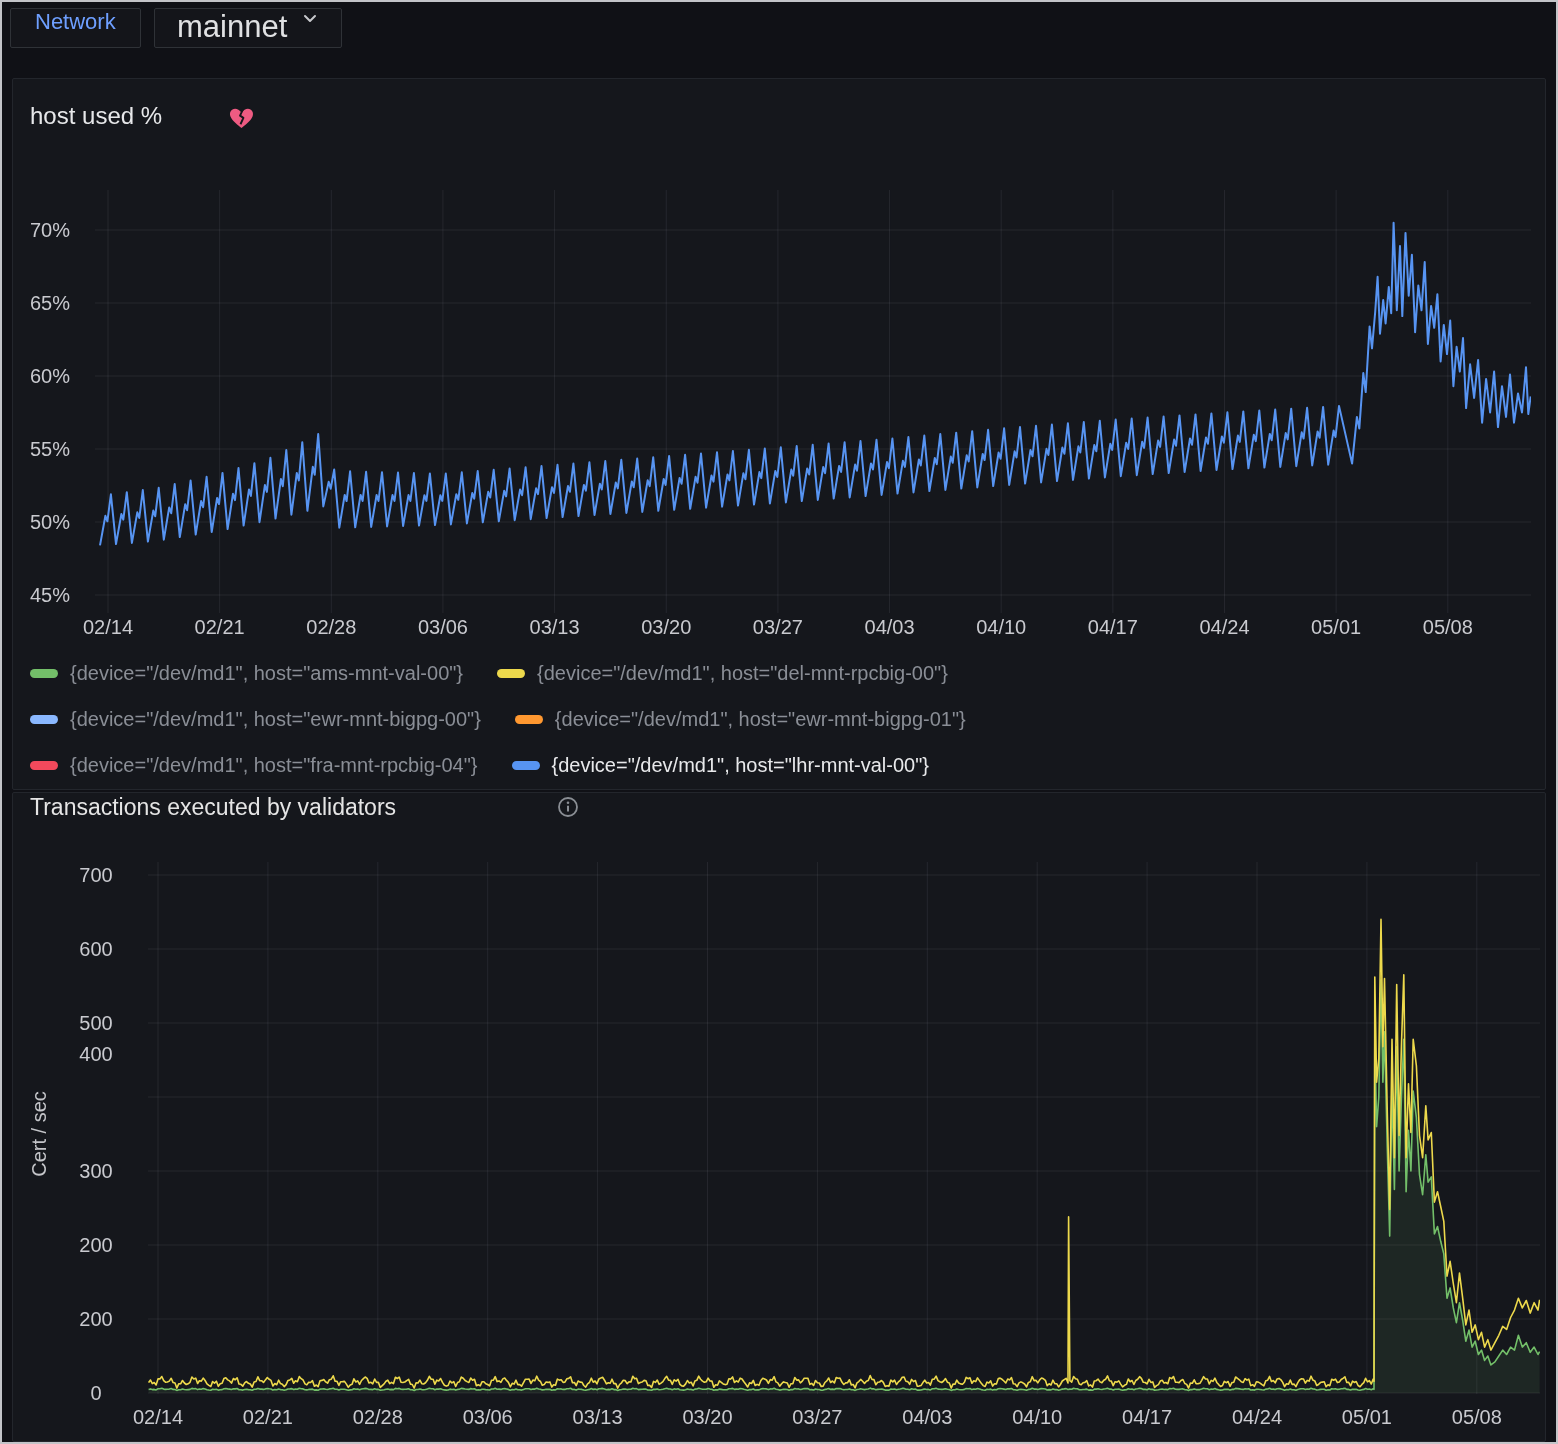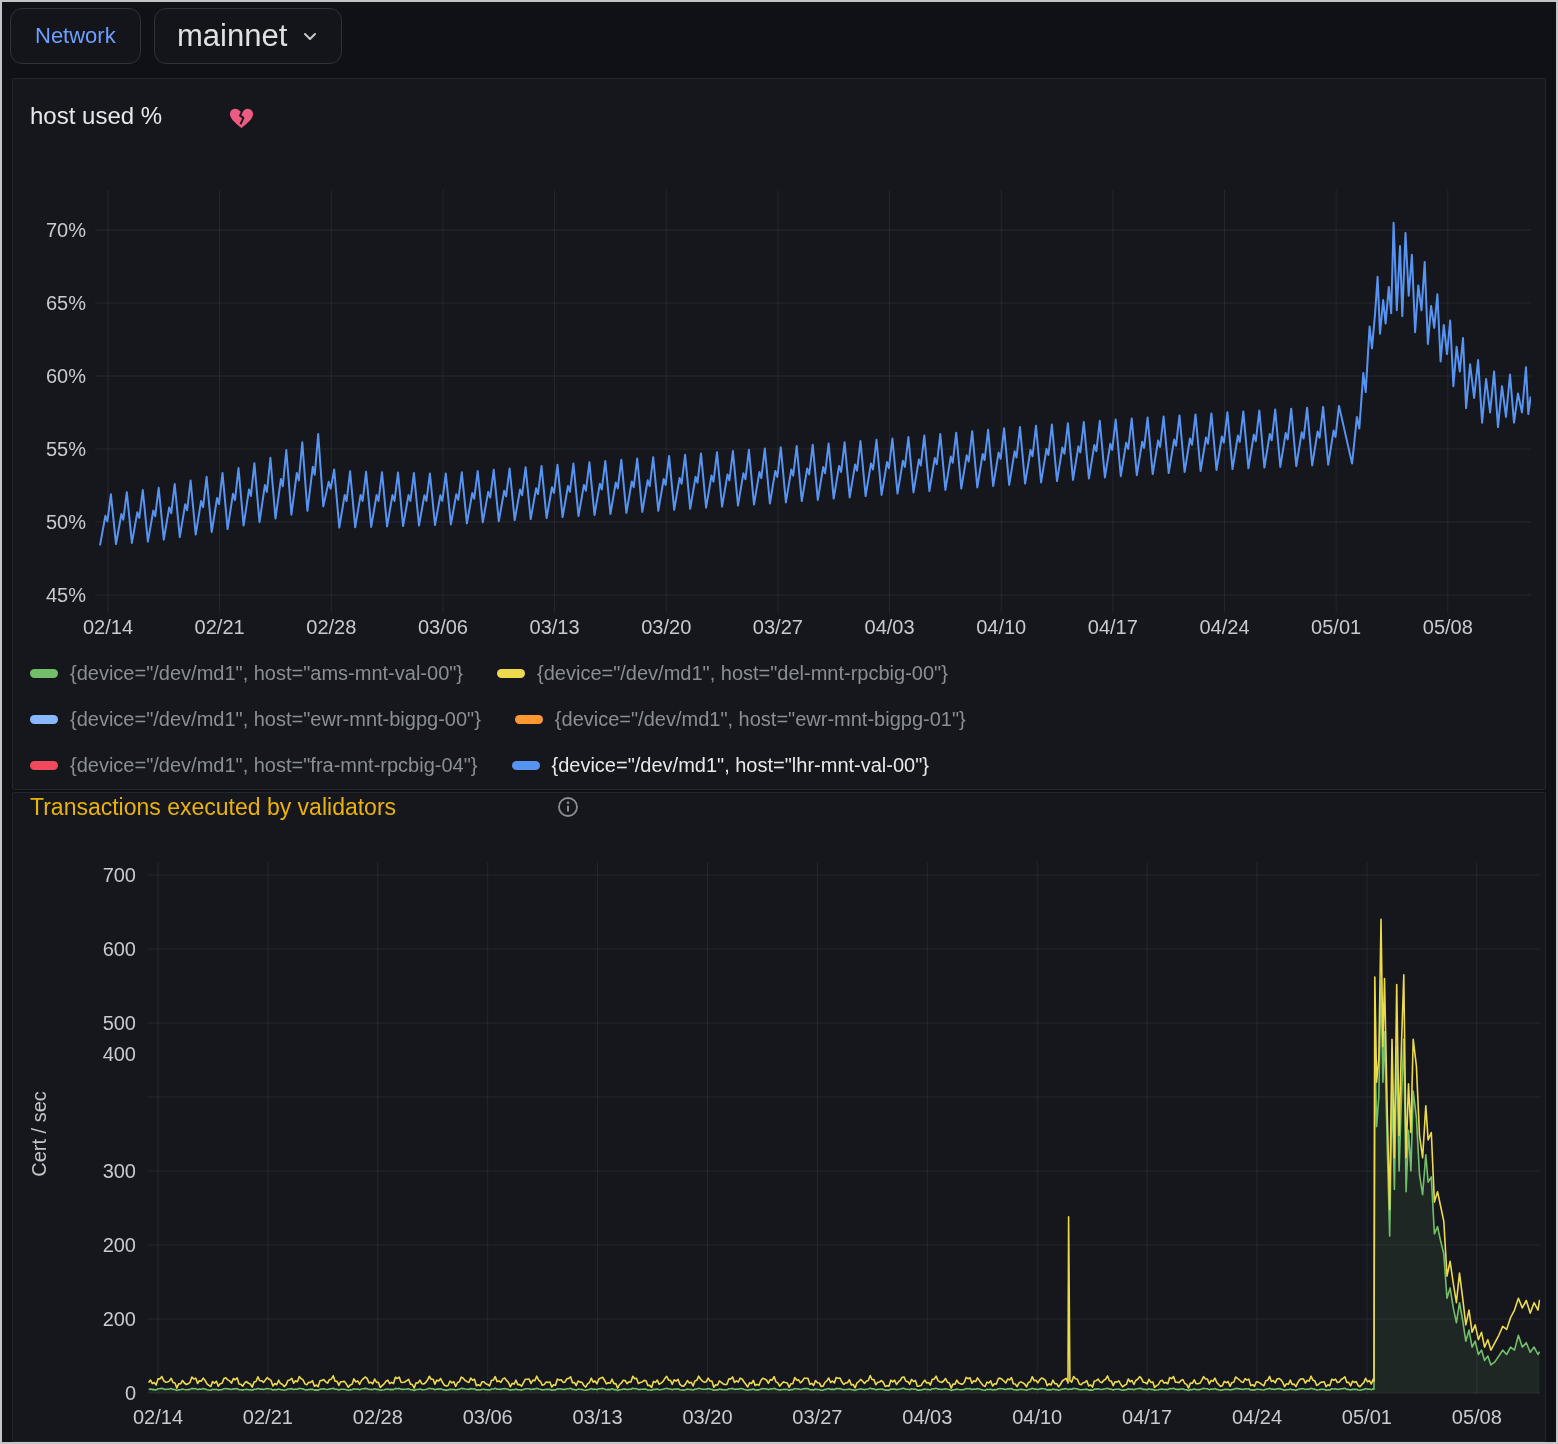--- a/index.html
+++ b/index.html
@@ -1,34 +1,34 @@
 <!DOCTYPE html>
 <html><head>
 <meta charset="utf-8">
 <style>
   html,body{margin:0;padding:0;width:1558px;height:1444px;background:#101116;
     font-family:"Liberation Sans",sans-serif;position:relative;overflow:hidden;}
   #frame{position:absolute;inset:0;border:2px solid #c3c4c8;pointer-events:none;z-index:50;}
-  .var-box{position:absolute;top:8px;height:56px;display:flex;align-items:center;
-    border:1px solid #2f3237;border-radius:12px;background:#14151a;box-sizing:border-box;}
+  .var-box{position:absolute;top:8px;height:40px;display:flex;
+    border:1px solid #2f3237;border-radius:2px;background:#14151a;box-sizing:border-box;}
   #network-box{left:10px;padding:0 24px;}
   #network-box span{color:#6e9fff;font-size:22px;font-weight:500;}
   #mainnet-box{left:154px;padding:0 22px;cursor:pointer;}
   #mainnet-box .val{color:#e0e1e3;font-size:31px;margin-right:14px;}
   .panel{position:absolute;left:12px;width:1534px;background:#15171c;
     border:1px solid #23262c;border-radius:2px;box-sizing:border-box;}
   #panel-disk{top:78px;height:712px;}
   #panel-tx{top:792px;height:650px;}
   .panel-title{position:absolute;z-index:6;font-weight:500;}
   #disk-title{left:30px;top:102px;font-size:24px;color:#e7e8ea;}
-  #tx-title{left:30px;top:794px;font-size:23px;color:#eab308;text-align:center;}
+  #tx-title{left:30px;top:794px;font-size:23px;color:#e5e5e5;text-align:center;}
   #heart-icon{position:absolute;left:228px;top:104px;z-index:6;}
   #info-icon{position:absolute;left:556px;top:795px;z-index:6;cursor:pointer;}
   .tick{position:absolute;color:#c9cacf;font-size:20px;z-index:6;white-space:nowrap;}
-  .tick.yr{text-align:right;}
+  .tick.yr{text-align:center;}
   .tick.xc{text-align:center;}
   #certsec-label{position:absolute;left:-60px;top:1122px;width:200px;height:24px;
     text-align:center;color:#c4c5c9;font-size:20px;transform:rotate(-90deg);z-index:6;}
   #chart-svg{position:absolute;left:0;top:0;z-index:5;pointer-events:none;}
   #legend{position:absolute;left:30px;top:650px;width:1490px;z-index:7;}
   .legend-row{display:flex;align-items:center;height:46px;}
   .legend-item{display:flex;align-items:center;margin-right:34px;cursor:pointer;}
   .legend-pill{display:inline-block;width:28px;height:9px;border-radius:5px;margin-right:12px;}
   .legend-label{font-size:20px;color:#8a8e96;}
   .legend-item.active .legend-label{color:#e8e9eb;}

